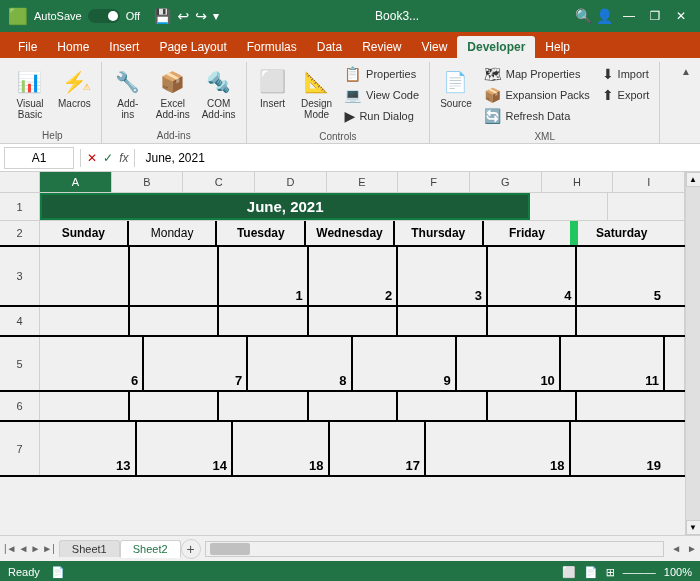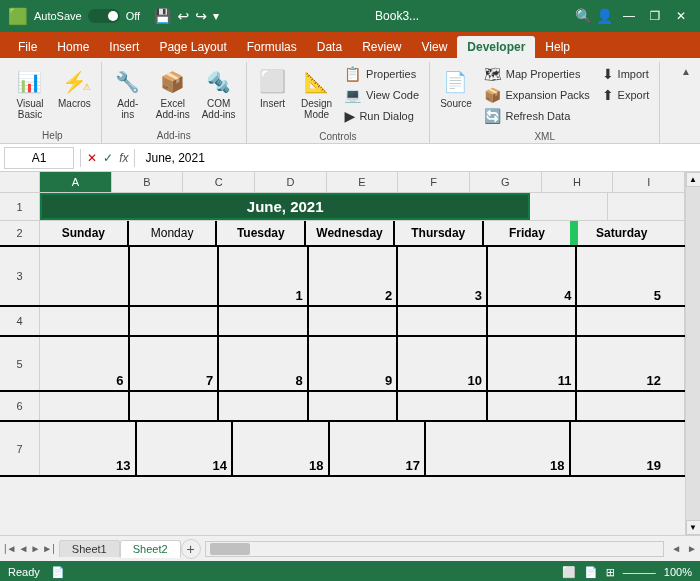--- a/index.html
+++ b/index.html
@@ -576,23 +576,20 @@
         </div>
         <div class="grid-cell" style="border-right:2px solid #000; position:relative;">
           <span class="cell-date">9</span>
         </div>
         <div class="grid-cell" style="border-right:2px solid #000; position:relative;">
           <span class="cell-date">10</span>
         </div>
         <div class="grid-cell" style="border-right:2px solid #000; position:relative;">
           <span class="cell-date">11</span>
         </div>
-        <div class="grid-cell" style="border-right:none; position:relative;">
-          <span class="cell-date">12</span>
-        </div>
         <div class="grid-cell" style="width:20px; min-width:20px; flex:0;"></div>
       </div>
 
       <div class="grid-row" style="height:30px; border-bottom:2px solid #000;">
         <div class="row-num">6</div>
         <div class="grid-cell" style="border-right:2px solid #000;"></div>
         <div class="grid-cell" style="border-right:2px solid #000;"></div>
         <div class="grid-cell" style="border-right:2px solid #000;"></div>
         <div class="grid-cell" style="border-right:2px solid #000;"></div>
         <div class="grid-cell" style="border-right:2px solid #000;"></div>

